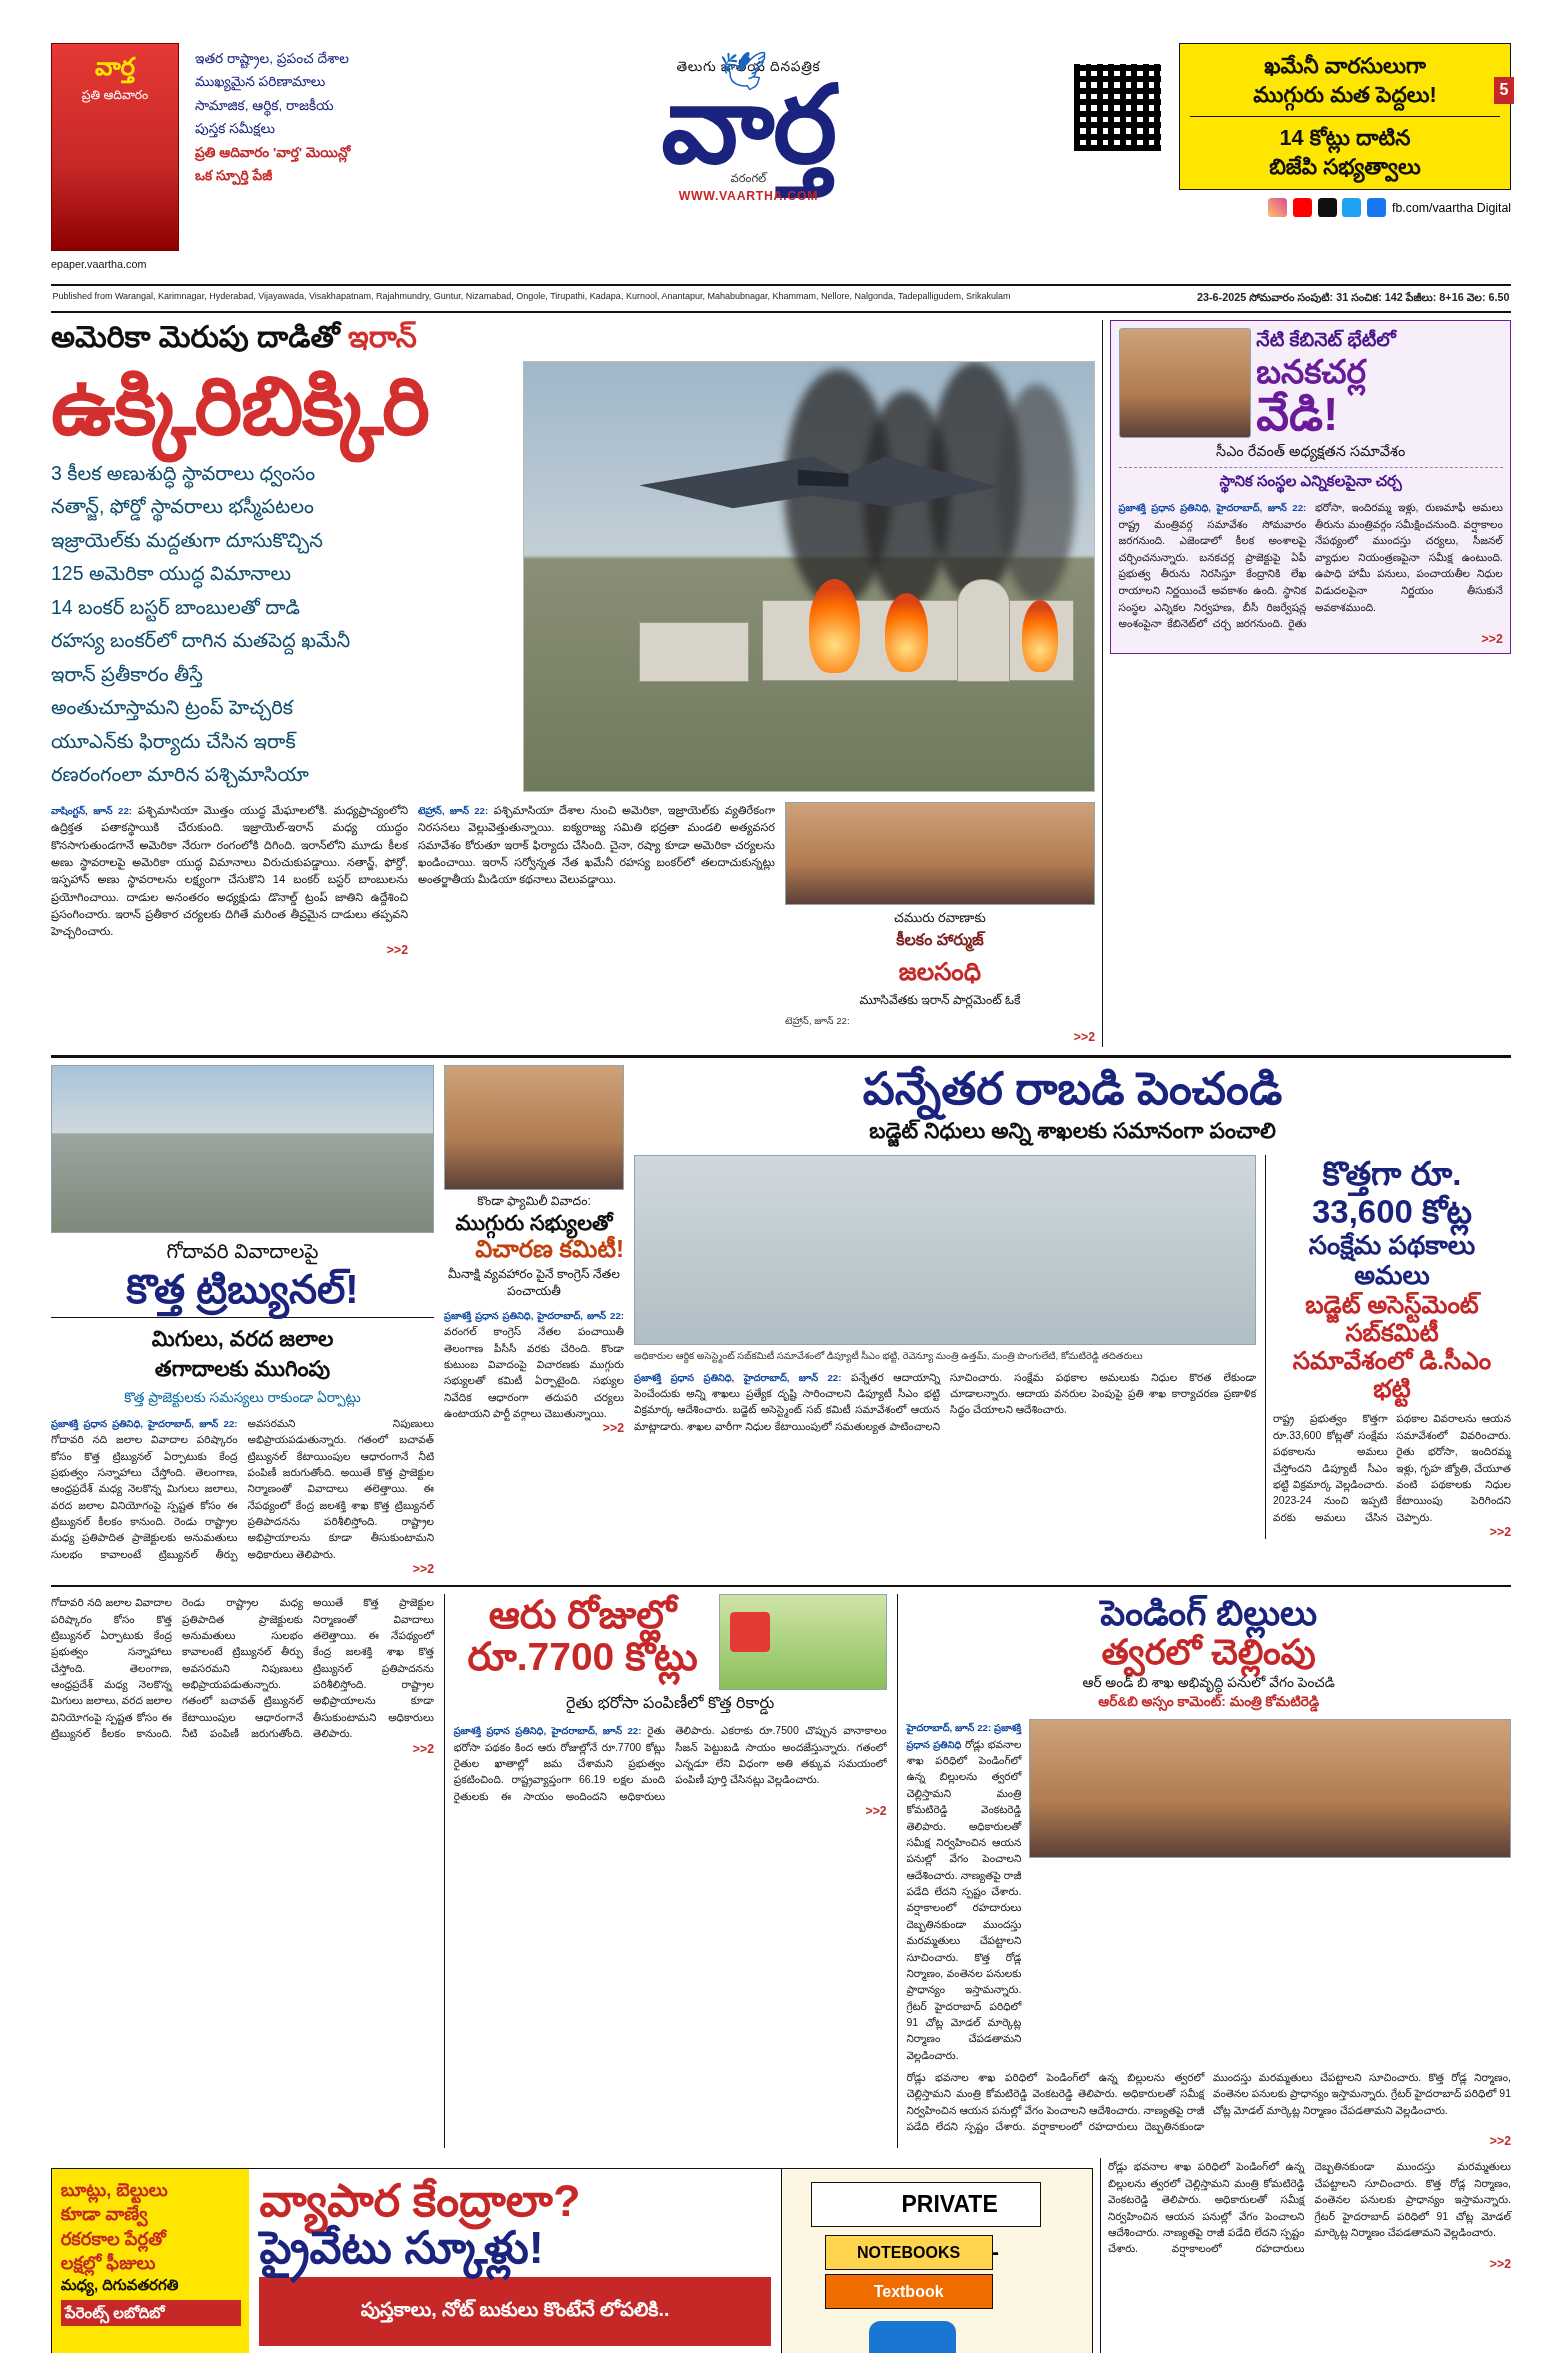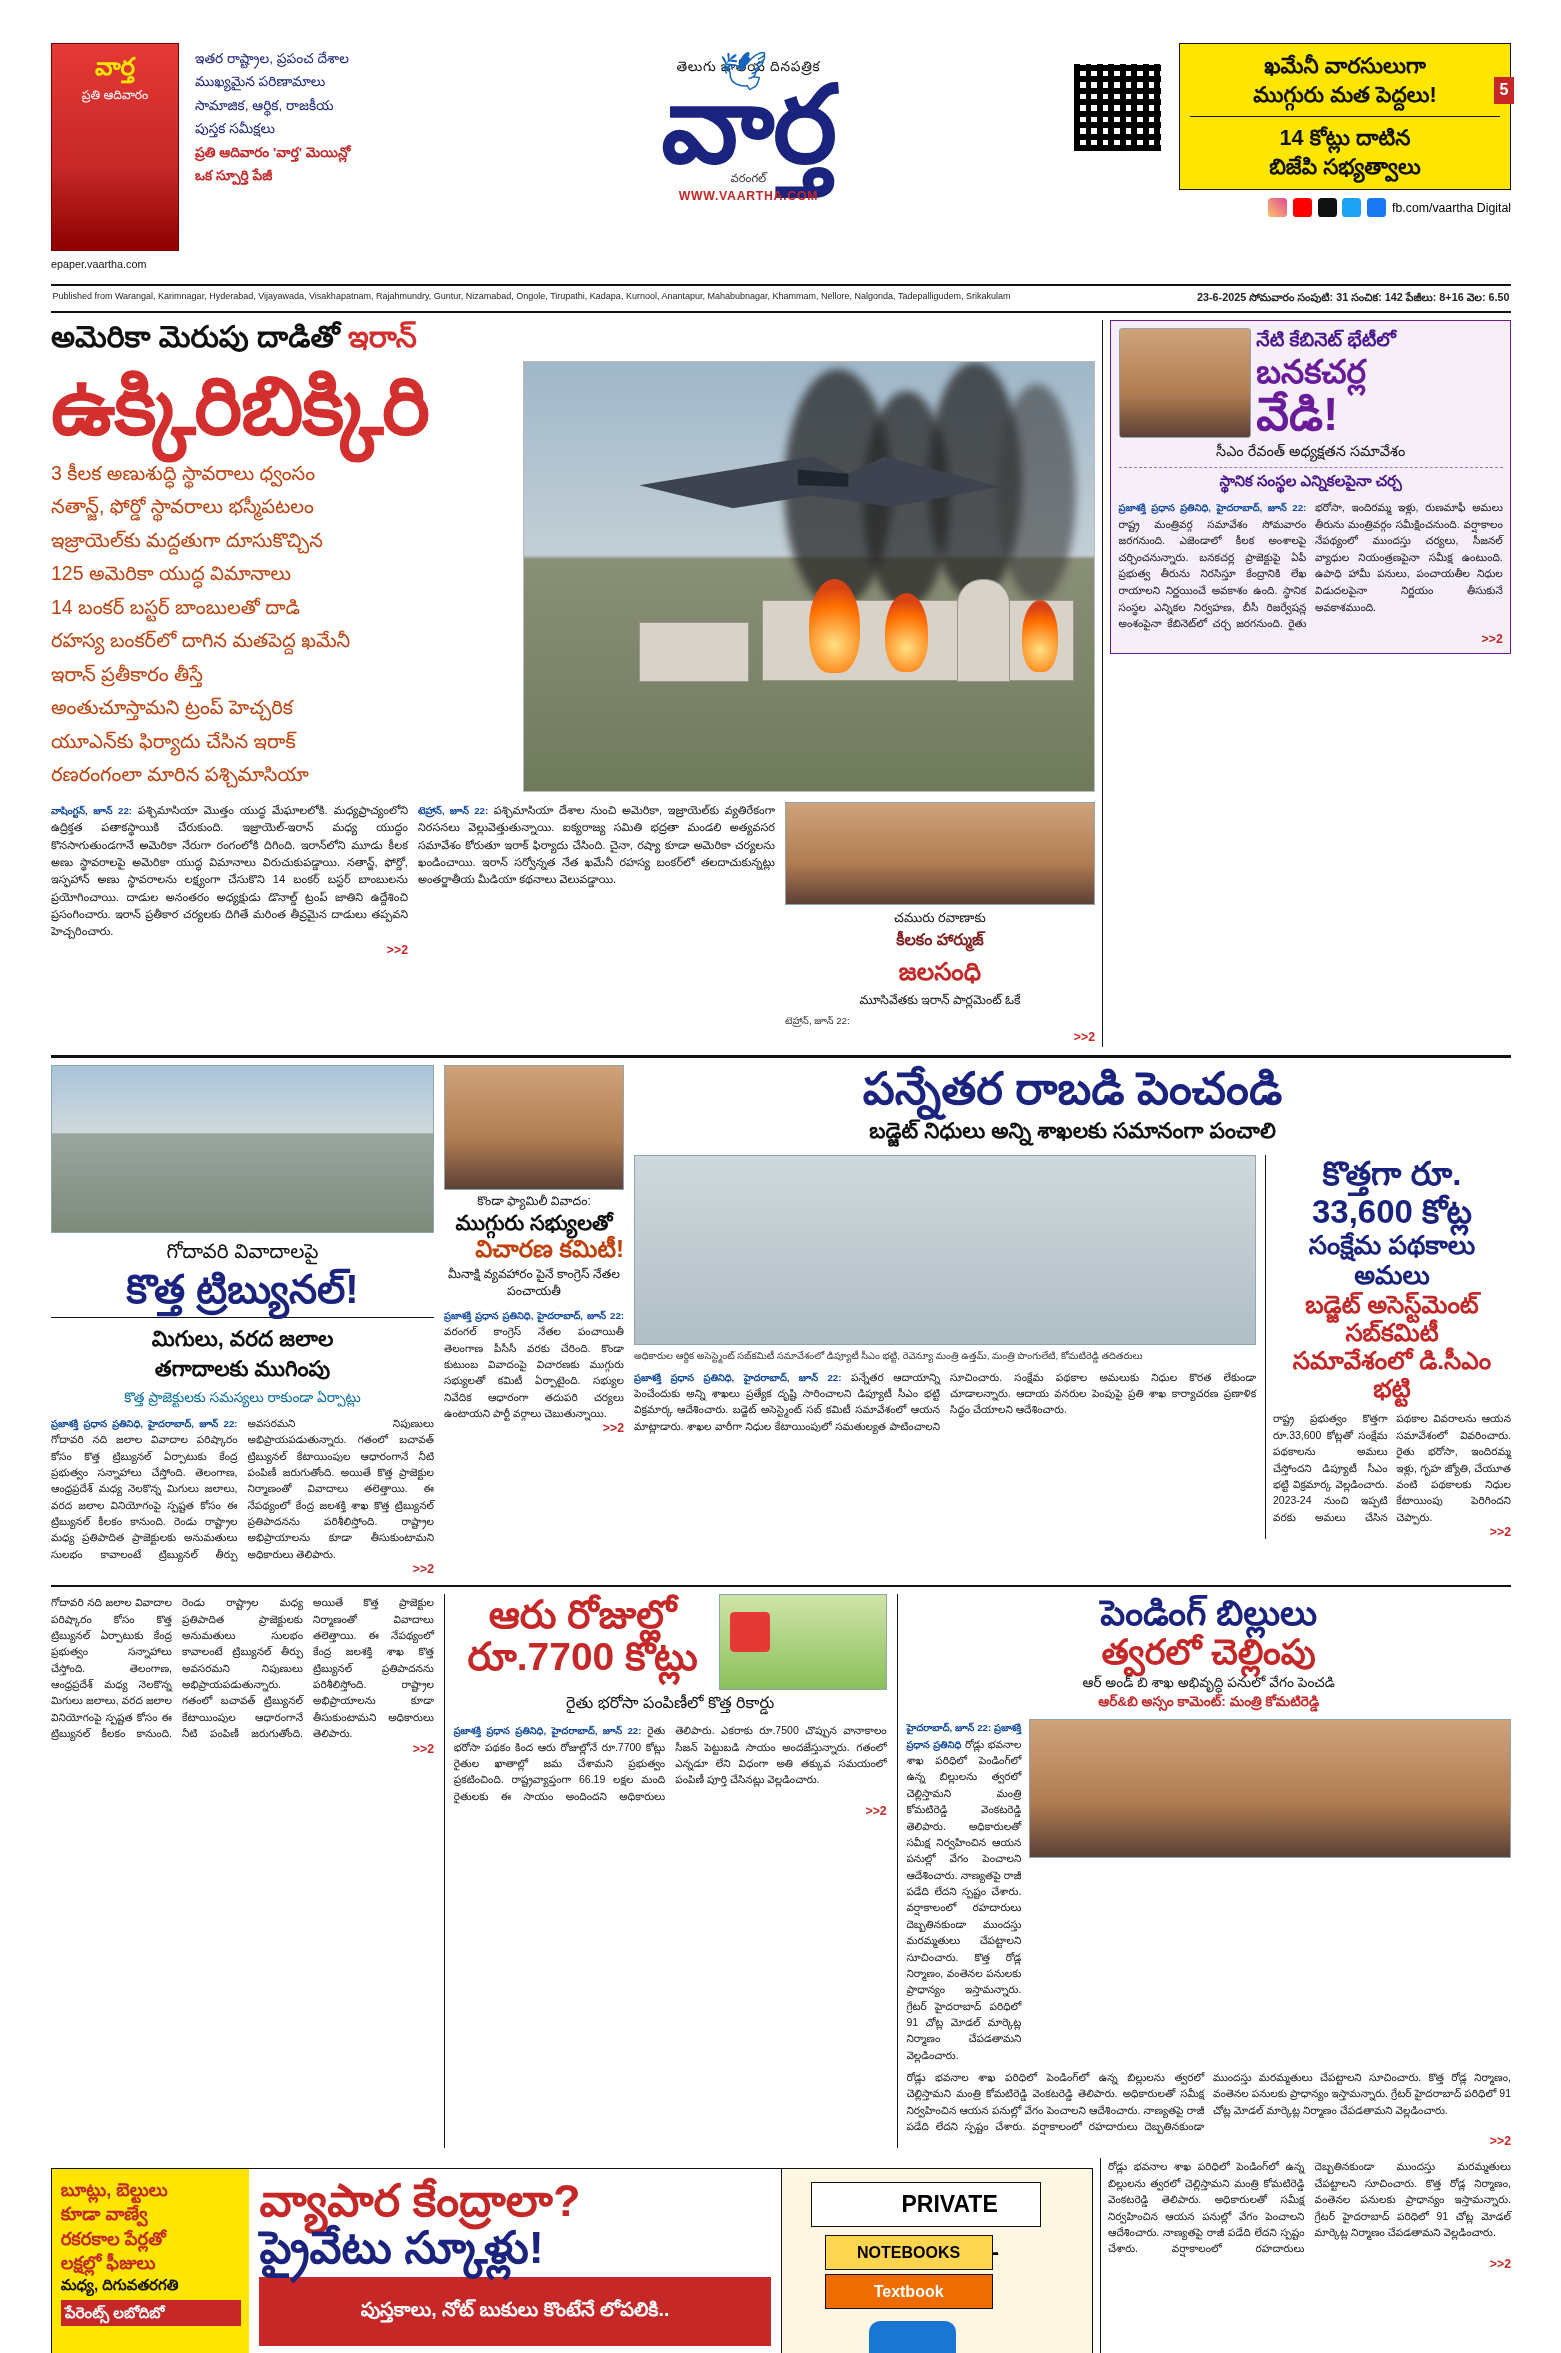--- a/index.html
+++ b/index.html
@@ -40,21 +40,21 @@
   .dateline{display:flex;justify-content:space-between;font-size:10.8px;color:#222;padding:5px 1.4px;border-bottom:2.2px solid #111;}
 
   
   .cols{display:flex;margin-top:7.2px;}
   .colL{width:1050px;}
   .colR{width:403px;margin-left:7.2px;border-left:1.4px solid #111;padding-left:7.2px;}
 
   .lead-head-sm{font-size:30px;font-weight:bold;color:#111;}
   .lead-head-sm .red{color:#d32f2f;}
   .lead-title{font-size:81px;font-weight:bold;color:#d32f2f;line-height:1;letter-spacing:-1.4px;margin:4.3px 0 10px;}
-  .bullets{font-size:19.5px;line-height:1.72;color:#c2410c;}
+  .bullets{font-size:19.5px;line-height:1.72;color:#0c4a6e;}
   .leadwrap{display:flex;gap:10px;}
   .leadtext{width:462px;}
   .leadimg{flex:1;min-height:339px;position:relative;overflow:hidden;border:0.7px solid #bbb;background:linear-gradient(180deg,#9fb7c9 0%,#c3cfd6 45%,#8a8f77 46%,#6f7a5c 100%);}
   .smoke{position:absolute;border-radius:50%;background:rgba(40,40,40,.75);filter:blur(4.3px);}
   .fire{position:absolute;border-radius:50% 50% 40% 40%;background:radial-gradient(circle at 50% 70%,#ffe082,#ff6f00 55%,#d84315 80%);filter:blur(0.7px);}
   .plane{position:absolute;left:108px;top:87px;width:375px;height:87px;}
   .bldg{position:absolute;background:#d7d3c8;border:0.7px solid #9a968c;}
 
   .twocolsmall{display:flex;gap:10px;margin-top:10px;font-size:11.2px;line-height:1.55;color:#111;text-align:justify;}
   .twocolsmall .c{flex:1;}

